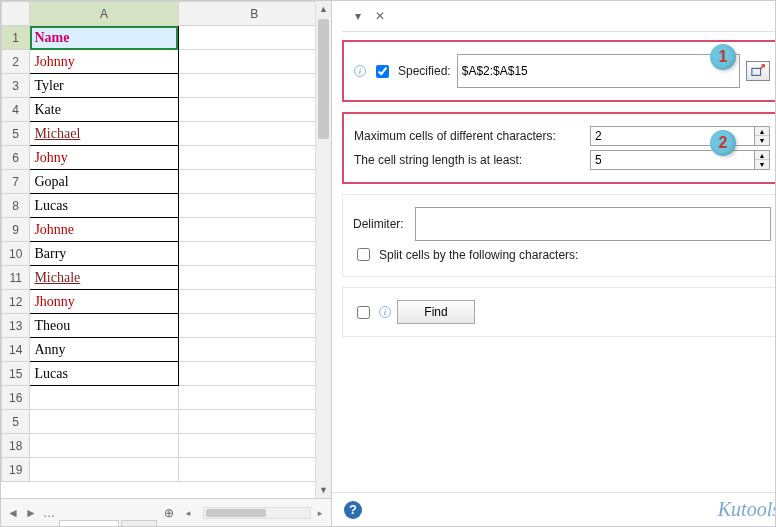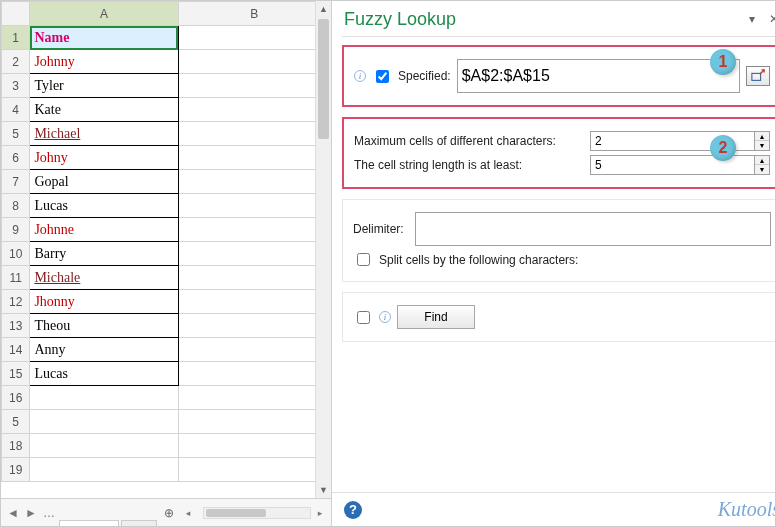--- a/index.html
+++ b/index.html
@@ -114,21 +114,21 @@
     position: relative;
   }
   .section.hl { border: 2px solid #d94b6a; }
   .row { display:flex; align-items:center; margin: 4px 0; gap:6px; }
   .info-icon {
     width:12px; height:12px; border:1px solid #8fb8e0; border-radius:50%;
     color:#5a8fc7; font-size:9px; text-align:center; line-height:11px;
     font-family: Georgia, serif; font-style: italic;
   }
   input[type=text].field {
-    flex:1; height:20px; border:1px solid #a0a0a0; padding:16px 4px; font-size:16px;
+    flex:1; height:20px; border:1px solid #a0a0a0; padding:16px 4px; font-size:12px;
     background:#fff;
   }
   .range-btn {
     width:24px; height:20px; border:1px solid #888; background:linear-gradient(#fdfdfd,#e6e6e6);
     display:flex; align-items:center; justify-content:center; cursor:pointer;
   }
   .range-btn svg { width:14px; height:14px; }
   .num-field {
     display:flex; align-items:center; border:1px solid #a0a0a0; height:20px; width:180px;
   }
@@ -296,21 +296,20 @@
       <div class="hscroll-arrow">◂</div>
       <div class="hscroll-track">
           <div class="hscroll-thumb"></div>
         </div>
       <div class="hscroll-arrow">▸</div>
     </div>
   </div>
 
   <div class="pane">
     <div class="pane-header">
-      <span class="title">Fuzzy Lookup</span>
       <span class="ctrl">▾</span>
       <span class="ctrl">✕</span>
     </div>
     <div class="pane-divider"></div>
     <div class="pane-body">
 
       <div class="section hl">
         <div class="row">
           <span class="info-icon">i</span>
           <input type="checkbox" class="chk" checked="" style="">

